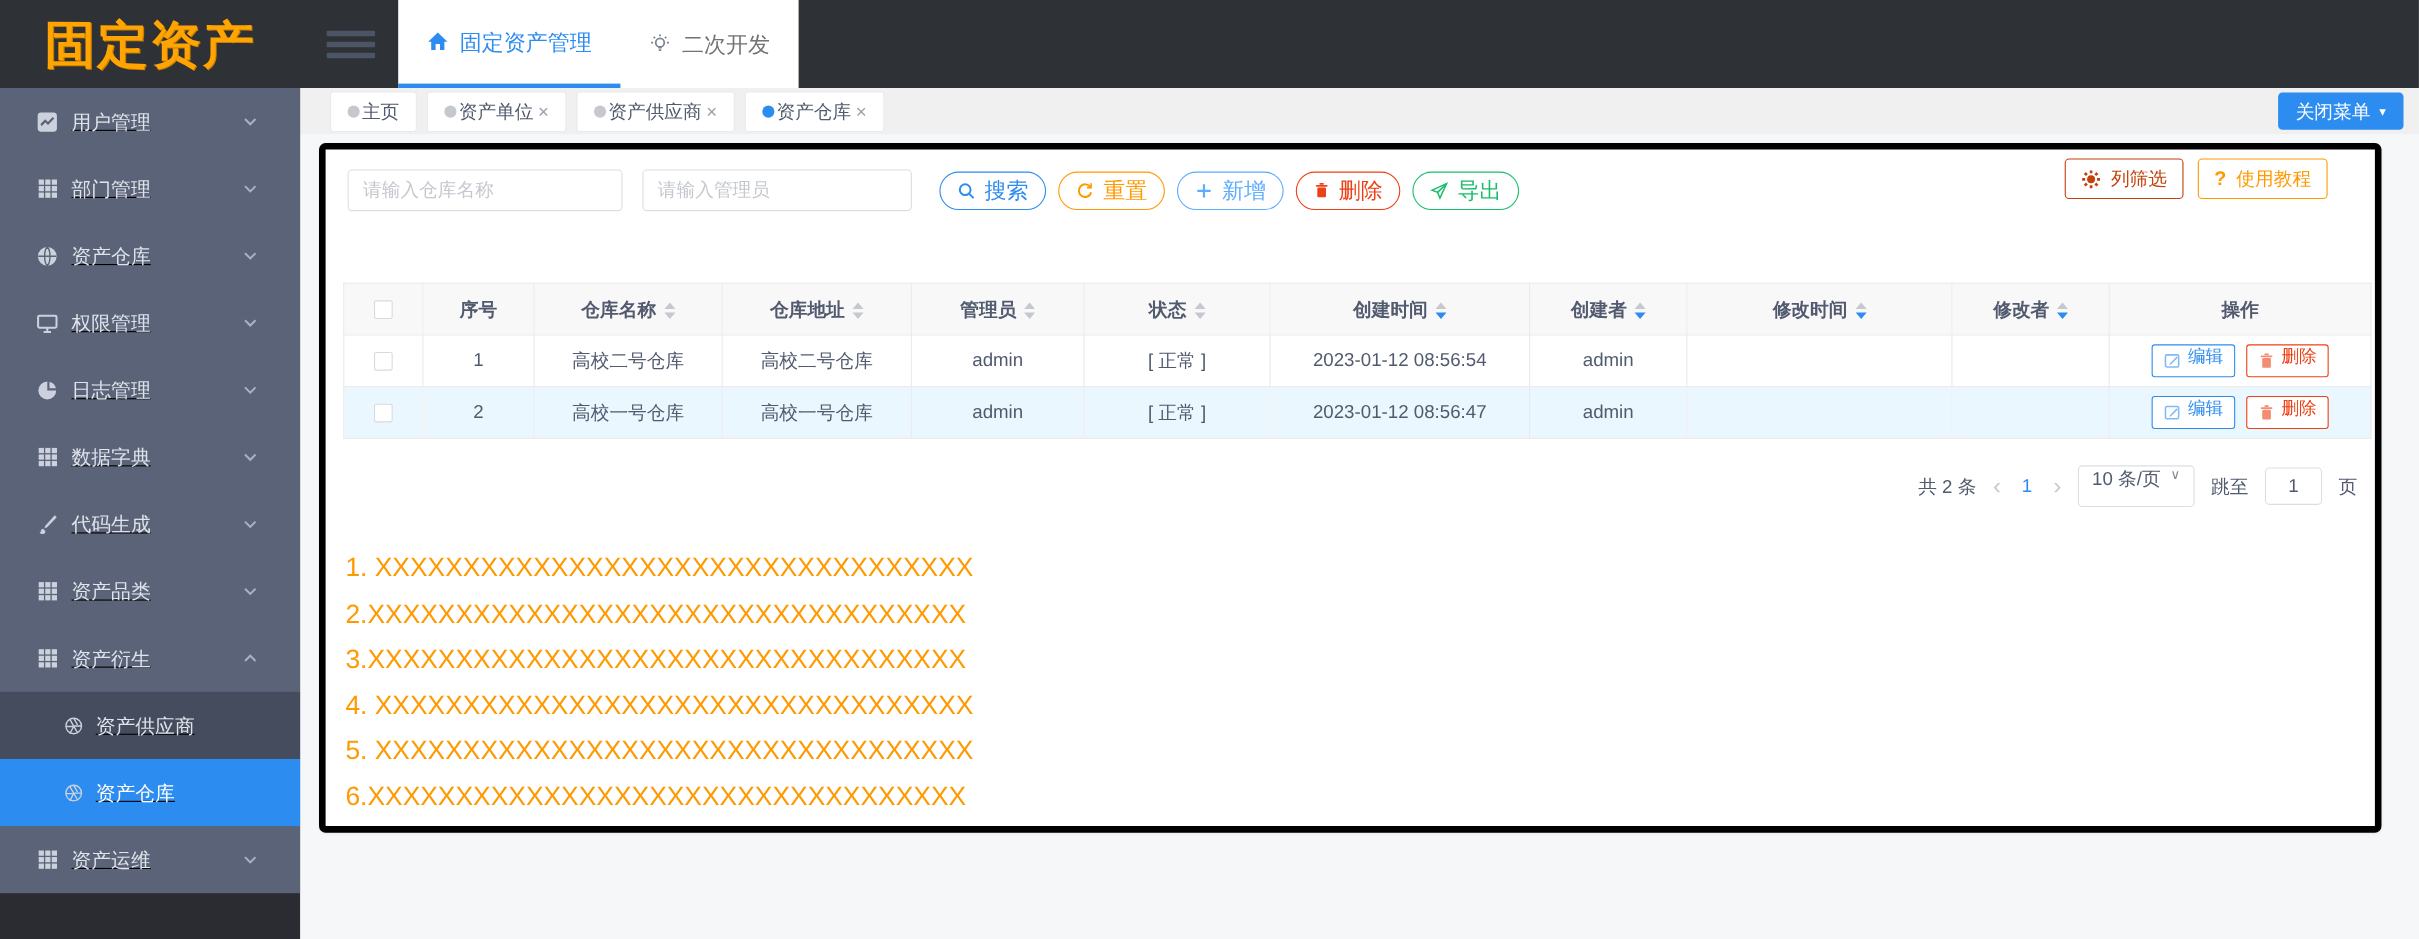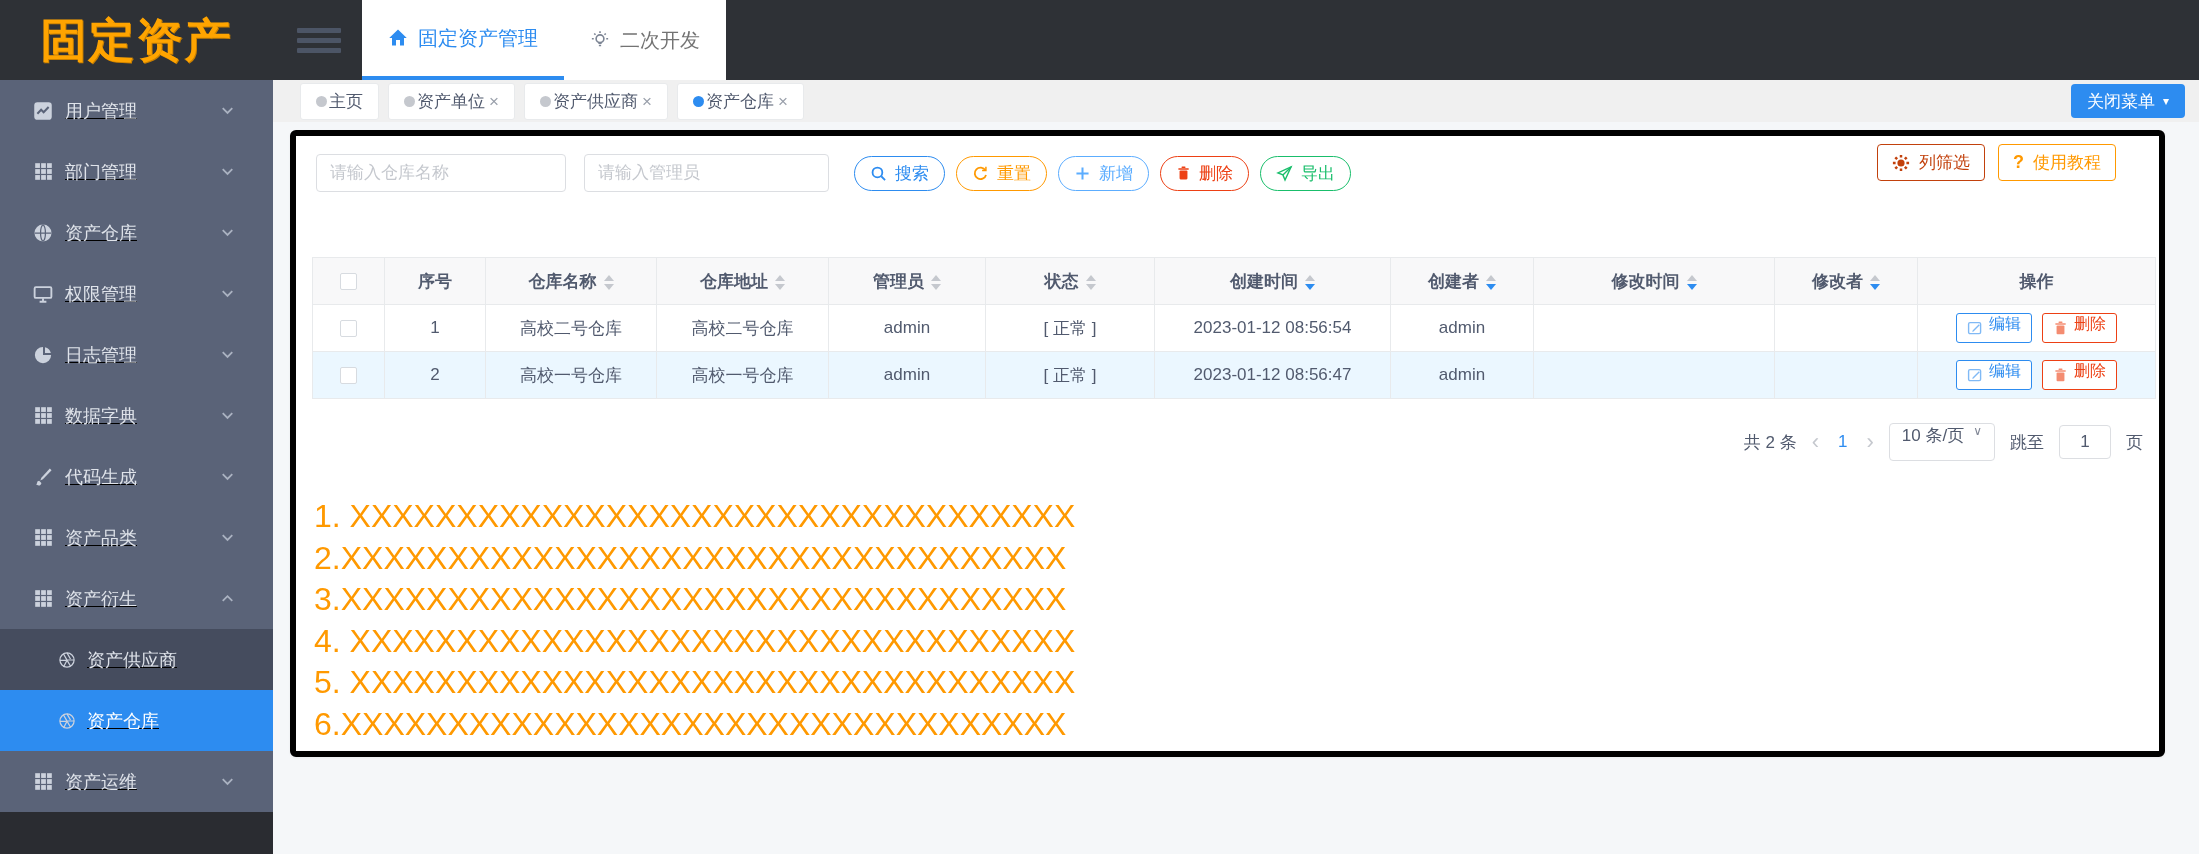--- a/index.html
+++ b/index.html
@@ -52,21 +52,21 @@
     border:6px solid #000000; border-radius:6px; box-shadow:0 1px 3px rgba(0,0,0,.05); }
 
   
   .toolbar { position:absolute; left:20px; top:18px; display:flex; align-items:center; }
   .search-input { width:250px; height:38px; border:1px solid #dcdee2; border-radius:4px;
     padding:0 13px; font-size:17px; color:#515a6e; background:#fff; outline:none; }
   .search-input::placeholder { color:#c5c8ce; }
   .search-input + .search-input { margin-left:18px; width:245px; }
   .pills { display:flex; gap:11px; margin-left:25px; }
   .pill { height:35px; padding:0 15px; border-radius:18px; border:1px solid currentColor;
-    background:#fff; font-size:17px; display:flex; align-items:center; gap:8px; cursor:pointer; }
+    background:#fff; font-size:20px; display:flex; align-items:center; gap:8px; cursor:pointer; }
   .panel-right-btns { position:absolute; right:43px; top:8px; display:flex; gap:13px; }
   .flat-btn { height:37px; padding:0 14px; border-radius:4px; border:1px solid currentColor;
     background:#fff; font-size:17px; display:flex; align-items:center; gap:9px; cursor:pointer; }
   .q-glyph { font-weight:bold; font-size:18px; }
 
   
   .tbl { position:absolute; left:16px; top:121px; width:1843px; border-collapse:collapse;
     table-layout:fixed; font-size:17px; color:#515a6e; }
   .tbl th, .tbl td { border:1px solid #e8eaec; text-align:center; height:47px; padding:0 6px;
     overflow:hidden; white-space:nowrap; }
@@ -89,21 +89,21 @@
     gap:15px; font-size:17px; color:#515a6e; }
   .pg-arrow { color:#c5c8ce; font-size:22px; cursor:pointer; line-height:1; }
   .pg-cur { color:#2d8cf0; cursor:pointer; padding:0 4px; }
   .pg-size { height:38px; border:1px solid #dcdee2; border-radius:4px; padding:0 12px;
     display:flex; gap:9px; cursor:pointer; background:#fff; }
   .pg-size .caret { color:#808695; font-size:12px; }
   .pg-jump-input { width:52px; height:34px; border:1px solid #dcdee2; border-radius:4px;
     text-align:center; font-size:17px; color:#515a6e; outline:none; }
 
   
-  .notes { position:absolute; left:18px; top:360px; color:#ff9900; font-size:32px; line-height:41.5px; }
+  .notes { position:absolute; left:18px; top:360px; color:#ff9900; font-size:24px; line-height:41.5px; }
 </style>
 </head>
 <body>
 
 <div class="topbar">
   <div class="logo">固定资产</div>
   <div class="hamburger">
       <span></span>
       <span></span>
       <span></span>

